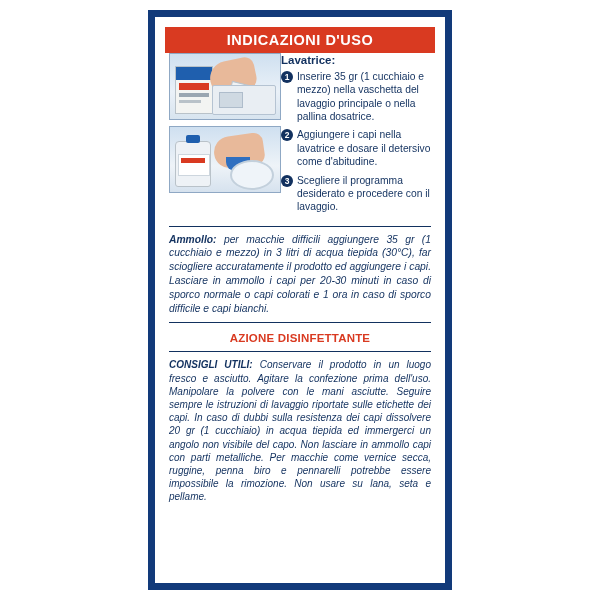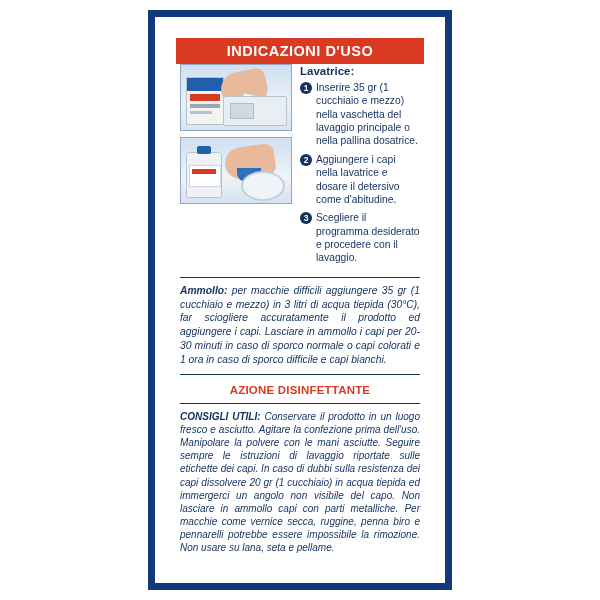--- a/index.html
+++ b/index.html
@@ -25,21 +25,21 @@
     width: 304px;
     height: 580px;
     background: #ffffff;
     border: 7px solid #123a7a;
     box-sizing: border-box;
   }
   .inner {
     position: absolute;
     left: 0; top: 0; right: 0; bottom: 0;
     background: #ffffff;
-    padding: 11px;
+    padding: 0;
     box-sizing: border-box;
     border-radius: 32px;
   }
   
   .banner {
     background: #d93a21;
     color: #ffffff;
     text-align: center;
     font-weight: bold;
     font-size: 14.5px;
@@ -55,21 +55,20 @@
     margin: 9px 0 6px 0;
     letter-spacing: 0.2px;
   }
   .content {
     padding: 0 14px 0 14px;
     box-sizing: border-box;
   }
   
   .steps-block {
     display: flex;
-    gap: 8px;
     align-items: flex-start;
   }
   .photos {
     width: 112px;
     flex: 0 0 112px;
   }
   .photo {
     width: 112px;
     height: 67px;
     border: 1px solid #8fa8c4;

